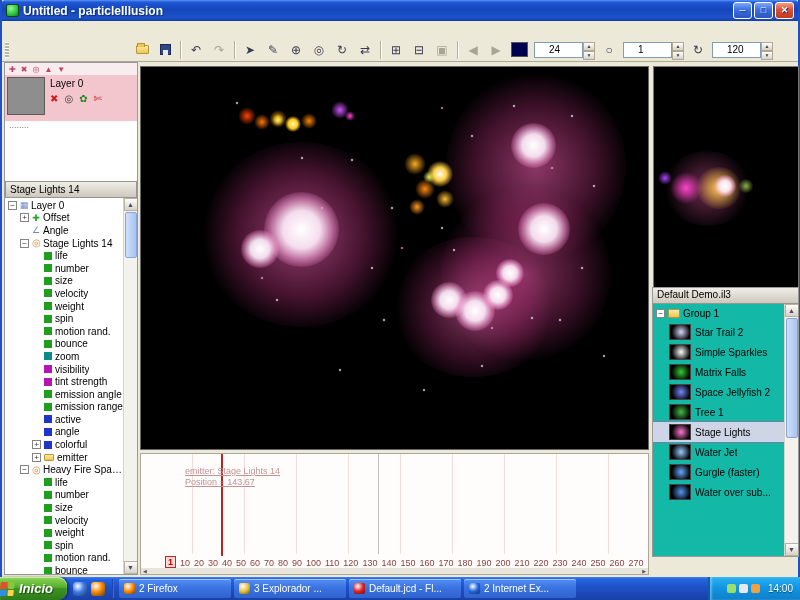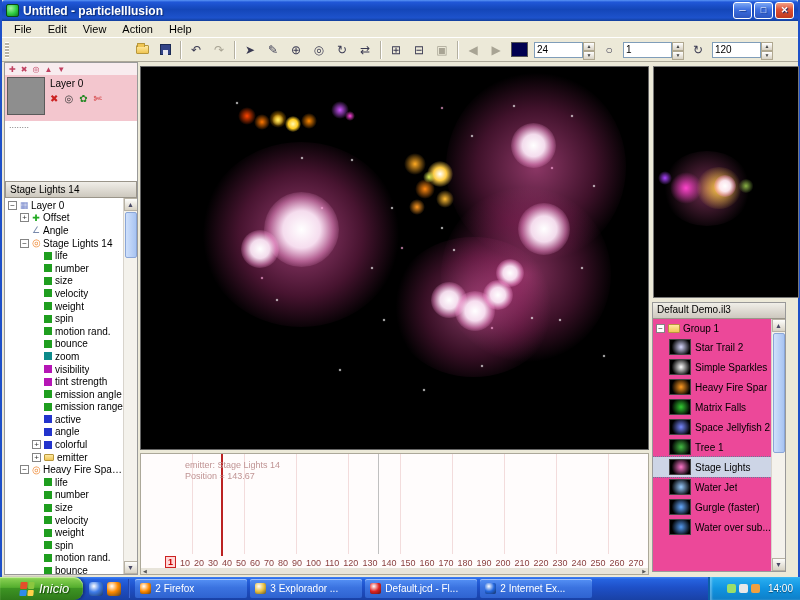--- a/index.html
+++ b/index.html
@@ -42,21 +42,21 @@
   .tsep { width:1px; height:18px; background:#B4B0A0; margin:0 3px; box-shadow:1px 0 0 #fff; }
   .cssfolder { width:13px; height:9px; background:linear-gradient(#FFE9A0,#F0C654);
       border:1px solid #B8973B; border-radius:1px; position:relative; }
   .cssfolder::before { content:""; position:absolute; left:0; top:-3px; width:6px; height:3px;
       background:#F0C654; border:1px solid #B8973B; border-bottom:none; border-radius:1px 1px 0 0; }
   .cssfloppy { width:11px; height:11px; background:#334488; border:1px solid #1a2a55; position:relative; }
   .cssfloppy::before { content:""; position:absolute; left:2px; top:5px; width:5px; height:5px; background:#e8e8f0; }
   .swatch { width:17px; height:15px; border:1px solid #555; margin:0 3px; }
   .numfield { display:flex; align-items:center; margin:0 2px; }
   .numfield input { width:49px; height:16px; border:1px solid #7F9DB9; font-size:10px;
-      padding:0 2px; font-family:"Liberation Sans",sans-serif; }
+      padding:0 14px; font-family:"Liberation Sans",sans-serif; }
   .spin { display:inline-flex; flex-direction:column; width:12px; height:16px; }
   .spin i { flex:1; font-style:normal; font-size:5px; line-height:7px; text-align:center;
       background:linear-gradient(#FFFFFF,#D8D2C4); border:1px solid #B0A890; color:#444; }
 
   
   .leftpanel { position:absolute; left:2px; top:62px; width:134px; height:513px;
       background:#fff; border:1px solid #999; display:flex; flex-direction:column; }
   .layer-icons { height:12px; background:#F8ECEF; display:flex; gap:5px; align-items:center;
       padding:0 4px; font-size:8px; color:#C04060; flex:none; }
   .layer-strip { height:46px; background:#F3C6CE; display:flex; padding:2px; gap:3px; flex:none; }
@@ -110,52 +110,52 @@
   .minipreview { position:absolute; left:651px; top:66px; width:146px; height:232px;
       background:#000; border:1px solid #777; overflow:hidden; }
 
   
   .timeline { position:absolute; left:138px; top:453px; width:509px; height:122px;
       background:#FFFCFC; border:1px solid #ACA899; overflow:hidden; }
   .tl-grid { position:absolute; inset:0 0 20px 0;
       background:repeating-linear-gradient(90deg, transparent 0 51px, #F3DCDC 51px 52px); }
   .tl-vline { position:absolute; left:237px; top:0; bottom:20px; width:1px; background:#C0C0C0; }
   .tl-playhead { position:absolute; left:80px; top:0; height:102px; width:2px; background:#BB2222; }
-  .tl-info { position:absolute; left:44px; top:6px; font-size:9px; line-height:11px; color:#C09494; }
+  .tl-info { position:absolute; left:44px; top:12px; font-size:9px; line-height:11px; color:#C09494;text-decoration:underline; }
   .ruler { position:absolute; left:24px; right:4px; bottom:6px; height:13px; display:flex;
       justify-content:space-between; align-items:flex-end; font-size:9px; color:#8A4040; }
   .ruler .rnum:first-child { border:1px solid #CC2222; background:#FFD8D8; color:#CC0000;
       padding:0 2px; font-weight:bold; }
   .hscroll { position:absolute; left:0; right:0; bottom:0; height:6px; background:#E8E4DA;
       display:flex; justify-content:space-between; font-size:5px; line-height:6px; color:#555; }
   .hscroll span { padding:0 2px; }
 
   
-  .library { position:absolute; left:650px; top:302px; width:134px; height:270px;
-      background:#ec4899; border:1px solid #999; display:flex; flex-direction:column; }
+  .library { position:absolute; left:650px; top:287px; width:147px; height:270px;
+      background:#14b8a6; border:1px solid #999; display:flex; flex-direction:column; }
   .lib-header { height:16px; flex:none; background:linear-gradient(#F0EEE8,#CDC8BE);
       border-bottom:1px solid #9A958A; font-size:10px; padding:1px 4px; color:#000; }
   .lib-list { flex:1; position:relative; overflow:hidden; }
   .lib-rows { position:absolute; left:0; top:0; right:14px; }
   .lib-group { display:flex; align-items:center; gap:3px; height:18px; padding-left:3px; font-size:10px; }
   .gfolder { width:12px; height:9px; background:linear-gradient(#FFE9A0,#F0C654);
       border:1px solid #B8973B; border-radius:1px; flex:none; }
   .lib-row { display:flex; align-items:center; gap:4px; height:20px; padding-left:16px; font-size:10px; }
   .thumb { width:22px; height:16px; flex:none; border:1px solid #444;
       background:radial-gradient(circle at 55% 50%, var(--tc,#888) 0%, rgba(0,0,0,0) 72%), #000; }
   .lib-label { overflow:hidden; white-space:nowrap; text-overflow:ellipsis; }
   .sel-true { background:#CDD5E6; outline:1px dotted #6A7A9A; }
 
   
   .taskbar { position:absolute; left:0; right:0; bottom:0; height:23px;
       background:linear-gradient(180deg,#3E82F7 0%,#2663E0 10%,#1E50C8 45%,#1941A5 100%);
       display:flex; align-items:stretch; }
-  .startbtn { display:flex; align-items:center; gap:5px; padding:0 14px 0 20px;
+  .startbtn { display:flex; align-items:center; gap:5px; padding:0 14px 0 0;
       background:linear-gradient(180deg,#8FD657 0%,#55AE2E 45%,#3D9423 50%,#2F7A1A 100%);
-      border-radius:0 9px 9px 0; color:#fff; font-style:italic; font-weight:normal; font-size:13px;
+      border-radius:0 9px 9px 0; color:#fff; font-style:italic; font-weight:bold; font-size:13px;
       text-shadow:1px 1px 1px #1a4a0a; box-shadow:inset 0 1px 1px #c8f0a0, 2px 0 3px rgba(0,0,0,.35); }
   .winflag { width:14px; height:14px; display:grid; grid-template-columns:1fr 1fr; gap:1px;
       transform:skewX(-6deg); }
   .winflag i { border-radius:1px; }
   .winflag i:nth-child(1){ background:#E34F2A; } .winflag i:nth-child(2){ background:#8CC63F; }
   .winflag i:nth-child(3){ background:#2F8CEA; } .winflag i:nth-child(4){ background:#FFD24A; }
   .quick { display:flex; align-items:center; gap:4px; padding:0 6px; }
   .qicon { width:14px; height:14px; border-radius:3px;
       background:radial-gradient(circle at 35% 30%, #fff 0%, var(--tc,#3F7CE8) 45%, #123 120%); }
   .tb-div { width:2px; margin:2px 1px; background:linear-gradient(90deg,#12349A,#4A7AE8); }
@@ -183,27 +183,20 @@
     <div class="titlebar">
       <span class="appicon"></span>
       <span class="title">Untitled - particleIllusion</span>
       <span class="wbtns">
         <span class="wb min">─</span>
         <span class="wb max">□</span>
         <span class="wb cls">✕</span>
       </span>
     </div>
 
-    <div class="menubar">
-        <span class="menu-item">File</span>
-        <span class="menu-item">Edit</span>
-        <span class="menu-item">View</span>
-        <span class="menu-item">Action</span>
-        <span class="menu-item">Help</span>
-      </div>
 
     <div class="toolbar">
       <span class="grip"></span>
       <span class="tb-spacer"></span>
       <button class="tbtn">
           <span class="cssfolder"></span>
         </button>
       <button class="tbtn">
           <span class="cssfloppy"></span>
         </button>
@@ -568,24 +561,20 @@
           <div>
               <div class="lib-row">
     <span class="thumb" style="--tc: #D8D8FF;"></span>
     <span class="lib-label">Star Trail 2</span>
   </div>
               <div class="lib-row">
     <span class="thumb" style="--tc: #FFFFFF;"></span>
     <span class="lib-label">Simple Sparkles</span>
   </div>
               <div class="lib-row">
-    <span class="thumb" style="--tc: #FF9A22;"></span>
-    <span class="lib-label">Heavy Fire Spar</span>
-  </div>
-              <div class="lib-row">
     <span class="thumb" style="--tc: #33CC33;"></span>
     <span class="lib-label">Matrix Falls</span>
   </div>
               <div class="lib-row">
     <span class="thumb" style="--tc: #7788FF;"></span>
     <span class="lib-label">Space Jellyfish 2</span>
   </div>
               <div class="lib-row">
     <span class="thumb" style="--tc: #44BB44;"></span>
     <span class="lib-label">Tree 1</span>

